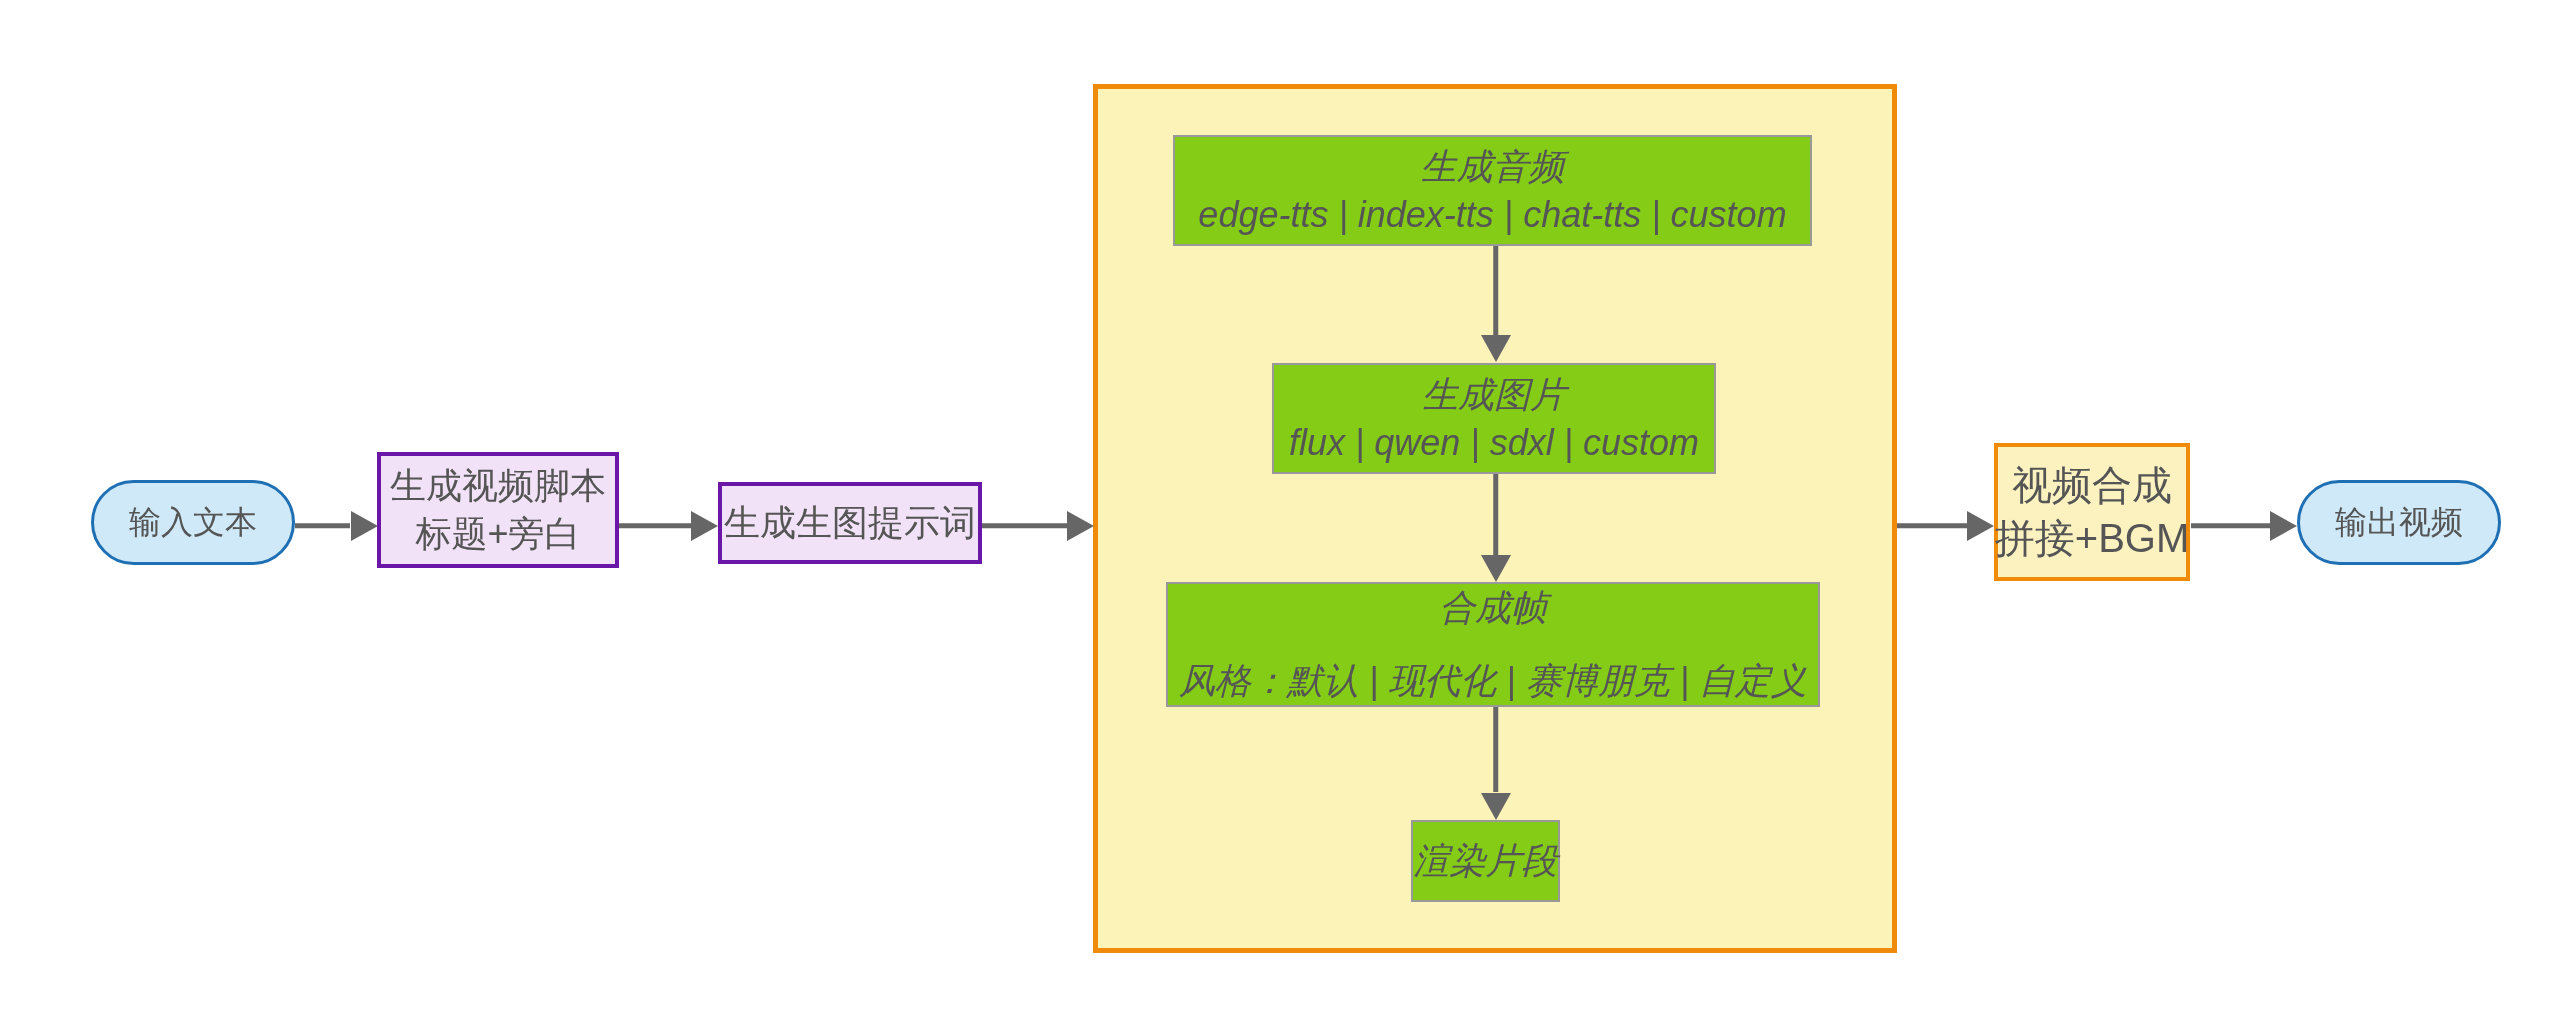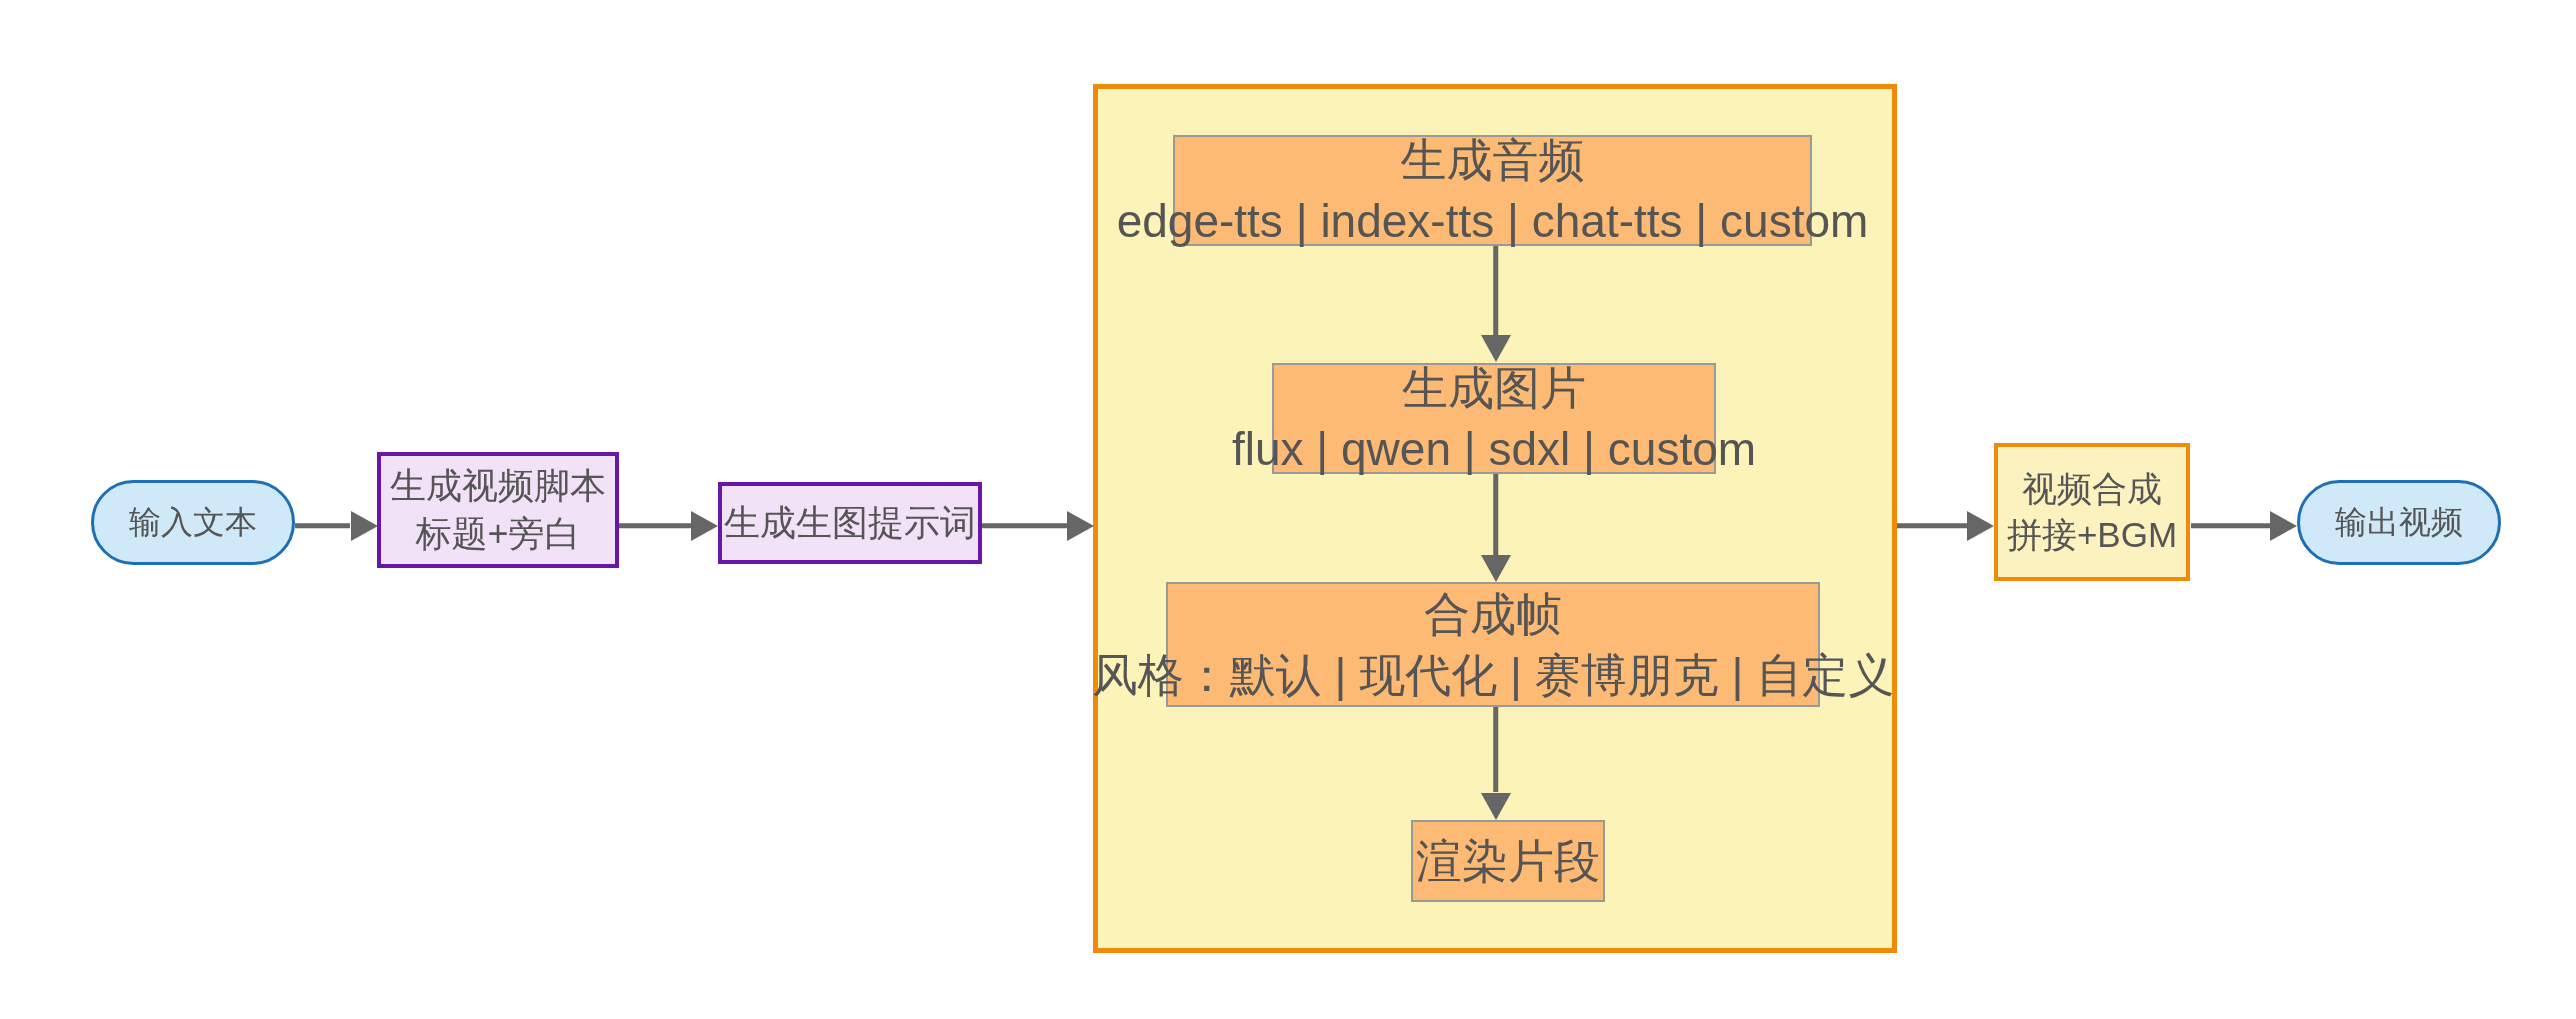--- a/index.html
+++ b/index.html
@@ -49,28 +49,29 @@
   .purple {
     background: #f1e2f7;
     border: 4.5px solid #6a17a8;
     font-size: 36px;
   }
 
   
   .orange {
     background: #fbf2c0;
     border: 4.5px solid #f08b0a;
-    font-size: 35px;
+    font-size: 40px;
   }
 
   
   .plain {
-    background: #fdba74;
+    background: #84cc16;
     border: 2.7px solid #999999;
-    font-size: 46px;
+    font-size: 36px;
+    font-style: italic;
   }
 
   .line2 {
     display: block;
     white-space: nowrap;
   }
 
   
   #subgraph {
     position: absolute;
@@ -152,21 +153,21 @@
   <div class="node plain" style="left:1272px; top:363px; width:444px; height:111px;">
     <span class="line2">生成图片</span>
     <span class="line2">flux | qwen | sdxl | custom</span>
   </div>
 
   <div class="node plain" style="left:1166px; top:582px; width:654px; height:125px;justify-content:space-between;">
     <span class="line2">合成帧</span>
     <span class="line2">风格：默认 | 现代化 | 赛博朋克 | 自定义</span>
   </div>
 
-  <div class="node plain" style="left:1411px; top:820px; width:194px; height:82px;">
+  <div class="node plain" style="left:1411px; top:820px; width:149px; height:82px;">
     <span class="line2">渲染片段</span>
   </div>
 
   <div class="node orange" style="left:1994px; top:443px; width:196px; height:138px;">
     <span class="line2">视频合成</span>
     <span class="line2">拼接+BGM</span>
   </div>
 
   <div class="node stadium" style="left:2297px; top:480px; width:204px; height:85px;">
     <span class="line2">输出视频</span>

